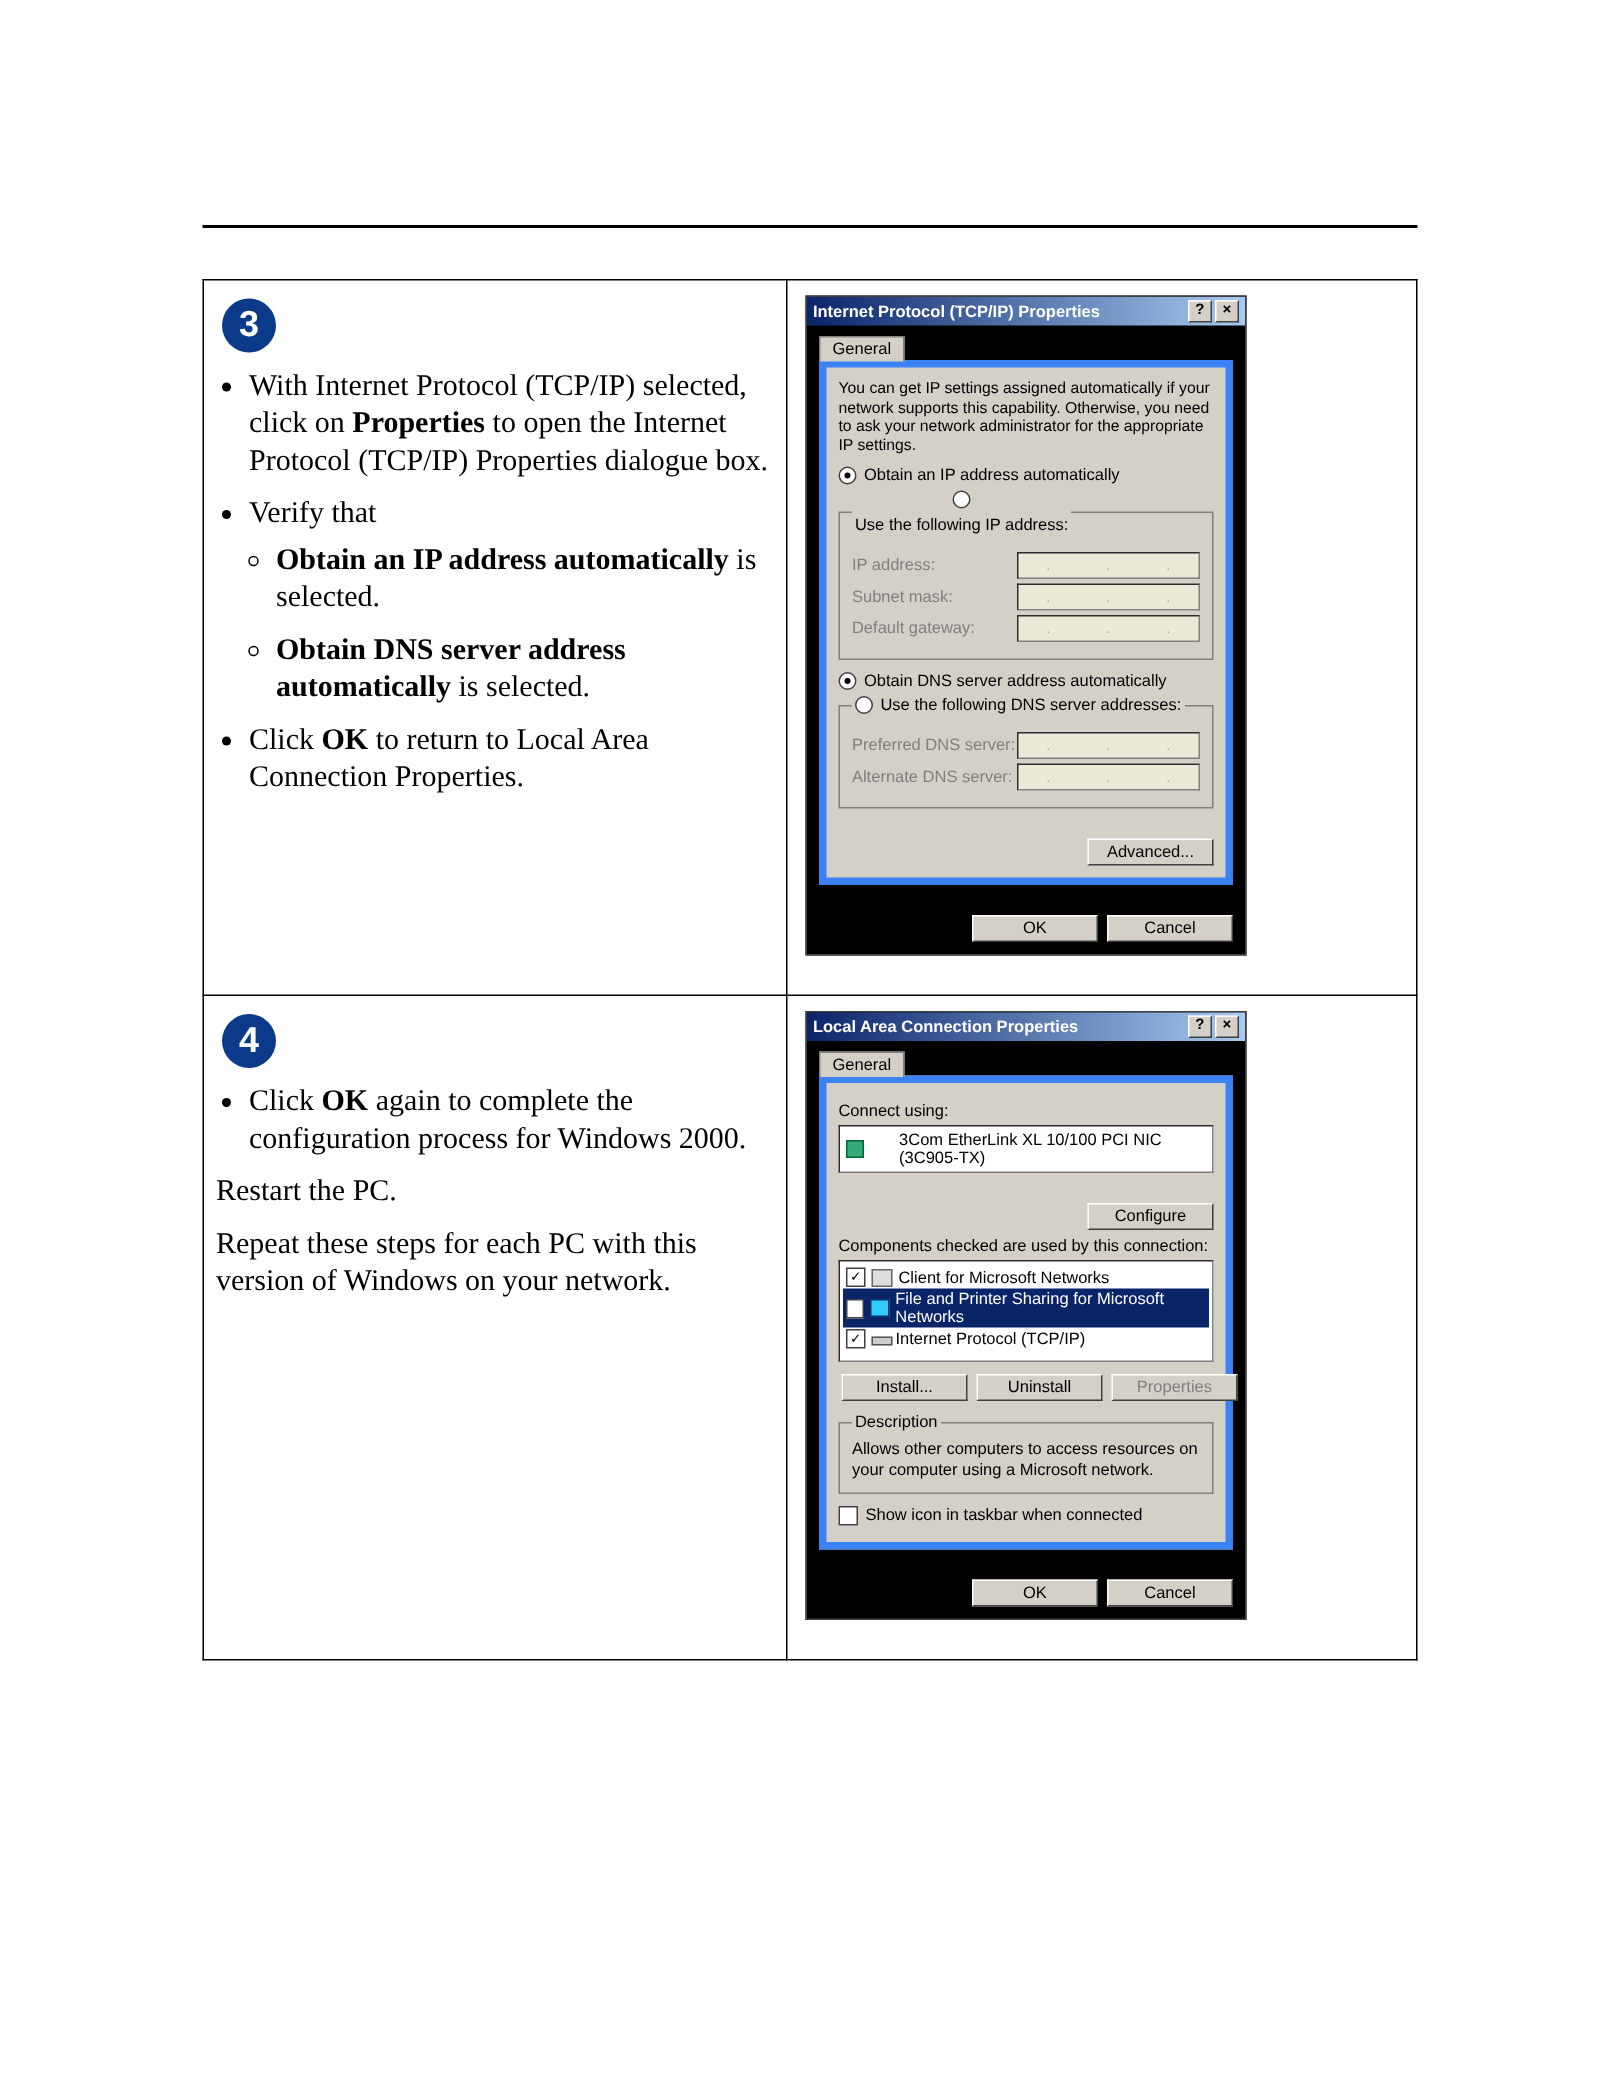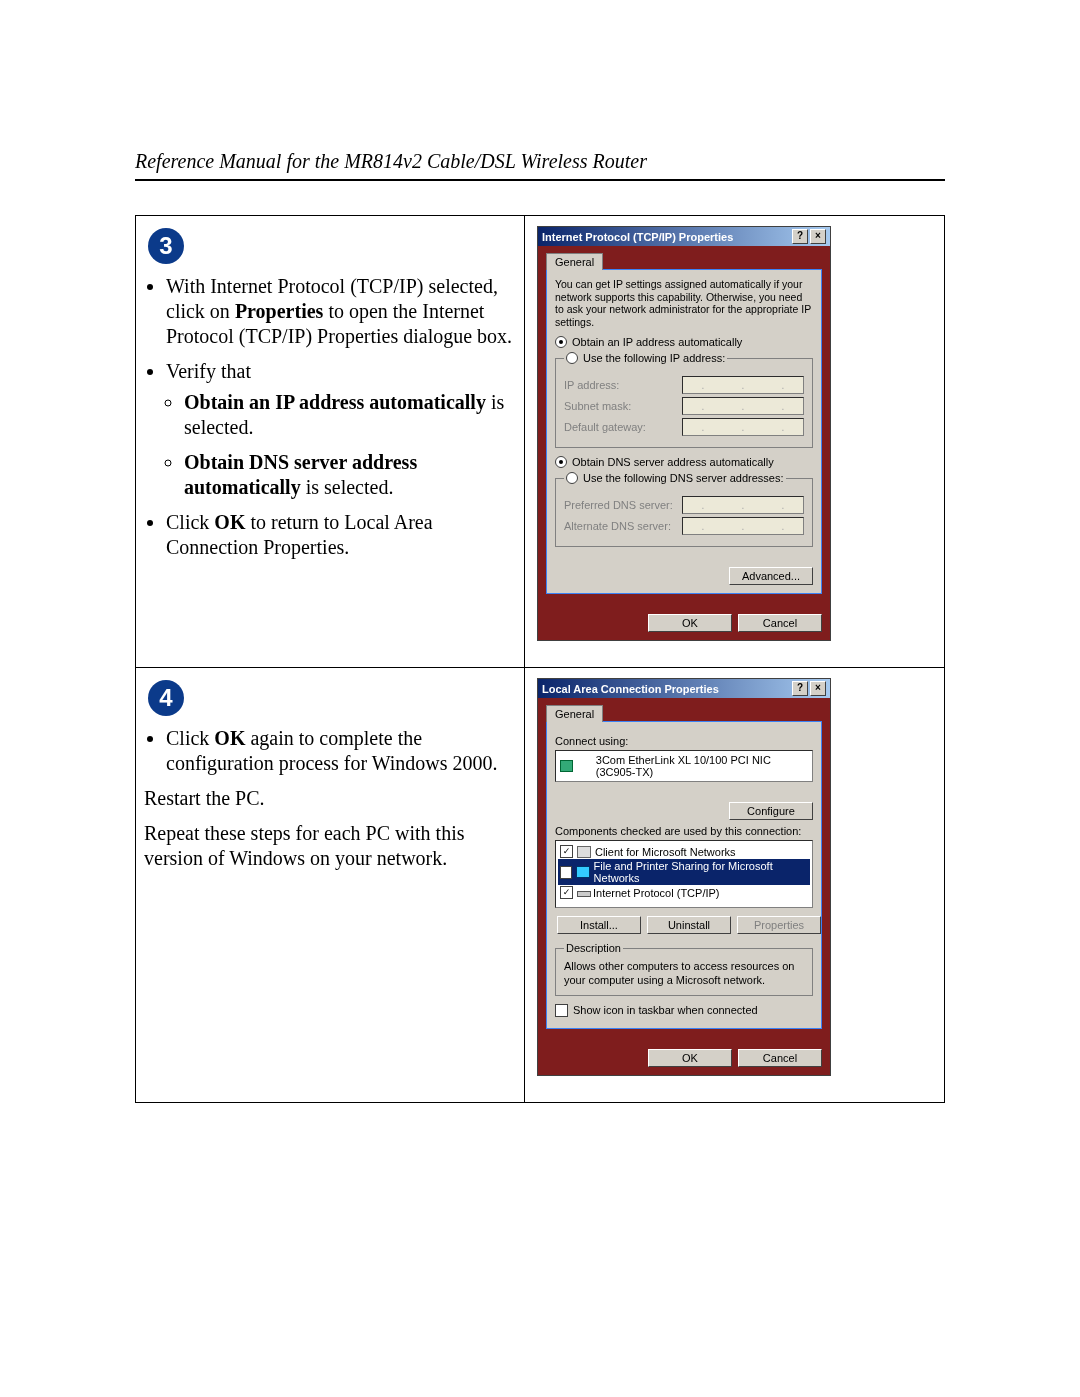--- a/index.html
+++ b/index.html
@@ -93,21 +93,21 @@
     justify-content: space-between;
     font-size: 20px;
   }
 
   
   .win-dialog {
     font-family: Tahoma, Arial, sans-serif;
     font-size: 11px;
     margin: 2px 2px 18px 4px;
     border: 1px solid #404040;
-    background: #7f1d1d;
+    background: #000000;
     width: 292px;
   }
   .titlebar {
     background: linear-gradient(to right, #0A246A, #A6CAF0);
     color: #fff;
     font-weight: bold;
     padding: 2px 4px;
     display: flex;
     align-items: center;
     justify-content: space-between;
@@ -136,21 +136,21 @@
     background: #D4D0C8;
     border: 1px solid #808080;
     border-bottom: none;
     padding: 2px 8px;
     font-size: 11px;
     position: relative;
     top: 1px;
     z-index: 2;
   }
   .tab-panel {
-    border: 1px solid #3b82f6;
+    border: 5px solid #3b82f6;
     background: #D4D0C8;
     padding: 8px;
   }
   .desc {
     font-size: 10.5px;
     margin-bottom: 8px;
     line-height: 1.2;
   }
   .radio-row, .check-row {
     display: flex;
@@ -265,21 +265,20 @@
     right: -2px; top: 2px;
     width: 0; height: 0;
     
   }
 </style>
 </head>
 <body>
 
 <div class="page">
 
-  <div class="running-header">Reference Manual for the MR814v2 Cable/DSL Wireless Router</div>
   <hr class="hr">
 
   <table class="content-table">
 
     <tbody>
         <tr>
       <td class="left-col">
         <div class="step-badge">3</div>
         <ul class="outer">
           <li>
@@ -314,21 +313,21 @@
           <div class="dlg-body">
             <span class="tab">General</span>
             <div class="tab-panel">
               <div class="desc">You can get IP settings assigned automatically if your network supports this capability. Otherwise, you need to ask your network administrator for the appropriate IP settings.</div>
 
               <div class="radio-row">
                 <span class="radio sel"></span>
                 <span>Obtain an IP address automatically</span>
               </div>
               <fieldset class="group">
-                <legend class="radio-row" style="color:#000;">
+                <legend class="radio-row" style="color:#000;flex-direction:column;">
                   <span class="radio"></span>
                   <span>Use the following IP address:</span>
                 </legend>
                 <div class="field-row">
                   <span>IP address:</span>
                   <span class="ip-input">
                         <span>.</span>
                         <span>.</span>
                         <span>.</span>
                       </span>

